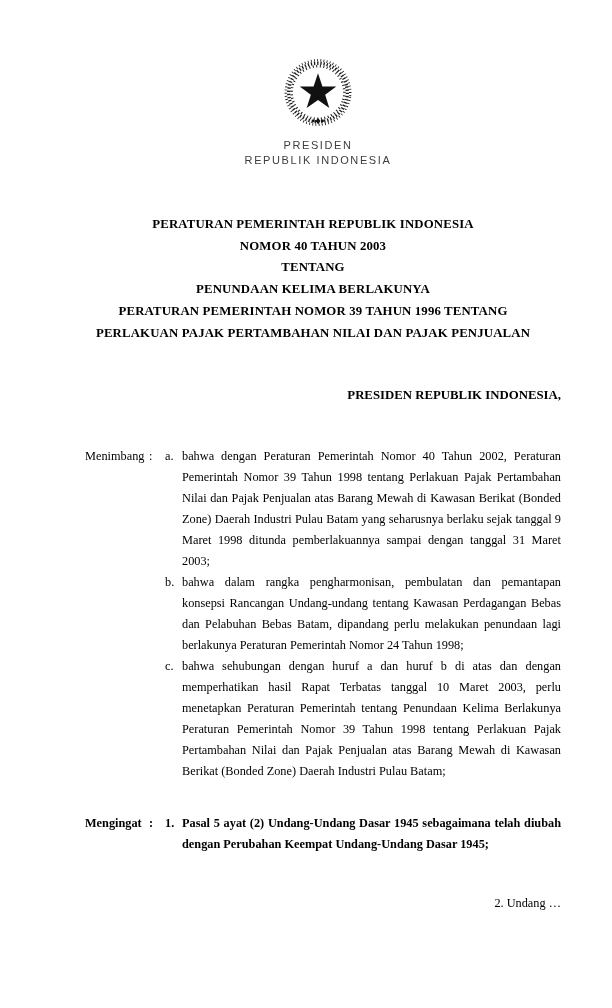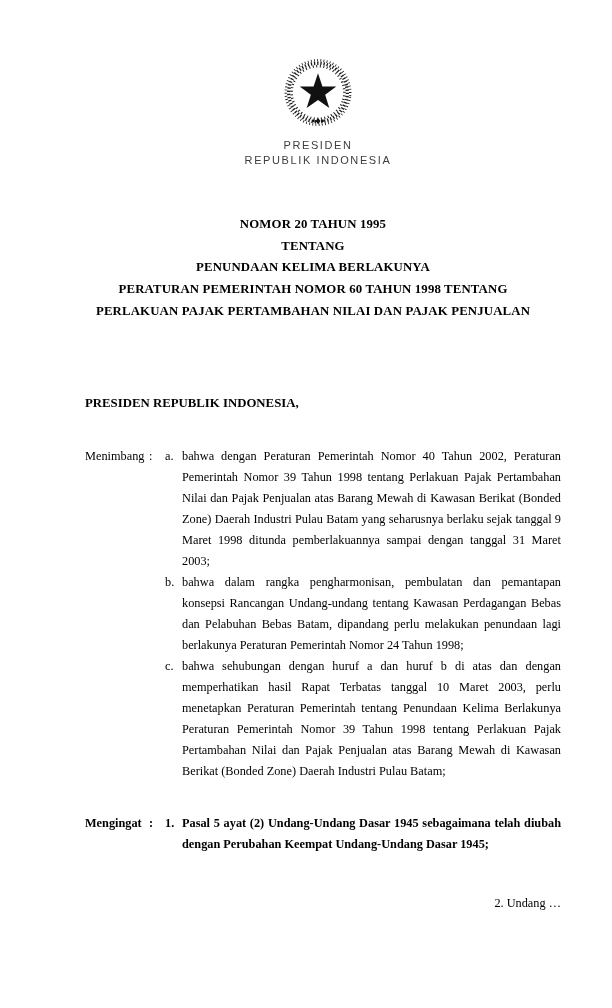--- a/index.html
+++ b/index.html
@@ -39,24 +39,24 @@
     width: 598px;
     text-align: center;
     font-weight: bold;
     font-size: 12.8px;
     line-height: 21.7px;
     letter-spacing: 0.15px;
   }
 
   .salutation {
     position: absolute;
-    top: 396px;
+    top: 388px;
     left: 85px;
     width: 476px;
-    text-align: left;
+    text-align: right;
     font-weight: bold;
     font-size: 12.8px;
   }
 
   
   .body-block {
     position: absolute;
     top: 446px;
     left: 85px;
     width: 476px;
@@ -97,24 +97,25 @@
         <path d="M50 76.5 l3 3.6 -3 3.6 -3 -3.6 z"></path>
         <circle cx="44.5" cy="80" r="1.6"></circle>
         <circle cx="55.5" cy="80" r="1.6"></circle>
       </g>
     </svg>
     <div class="lh-line">PRESIDEN</div>
     <div class="lh-line">REPUBLIK INDONESIA</div>
   </div>
 
   <div class="title-block">
-    <div>NOMOR 20 TAHUN 1995</div>
+    <div>PERATURAN PEMERINTAH REPUBLIK INDONESIA</div>
+    <div>NOMOR 40 TAHUN 2003</div>
     <div>TENTANG</div>
     <div>PENUNDAAN KELIMA BERLAKUNYA</div>
-    <div>PERATURAN PEMERINTAH NOMOR 60 TAHUN 1998 TENTANG</div>
+    <div>PERATURAN PEMERINTAH NOMOR 39 TAHUN 1996 TENTANG</div>
     <div>PERLAKUAN PAJAK PERTAMBAHAN NILAI DAN PAJAK PENJUALAN</div>
   </div>
 
   <div class="salutation">PRESIDEN REPUBLIK INDONESIA,</div>
 
   <div class="body-block">
 
     <div class="clause">
       <div class="clause-head">
         <span>Menimbang</span>

